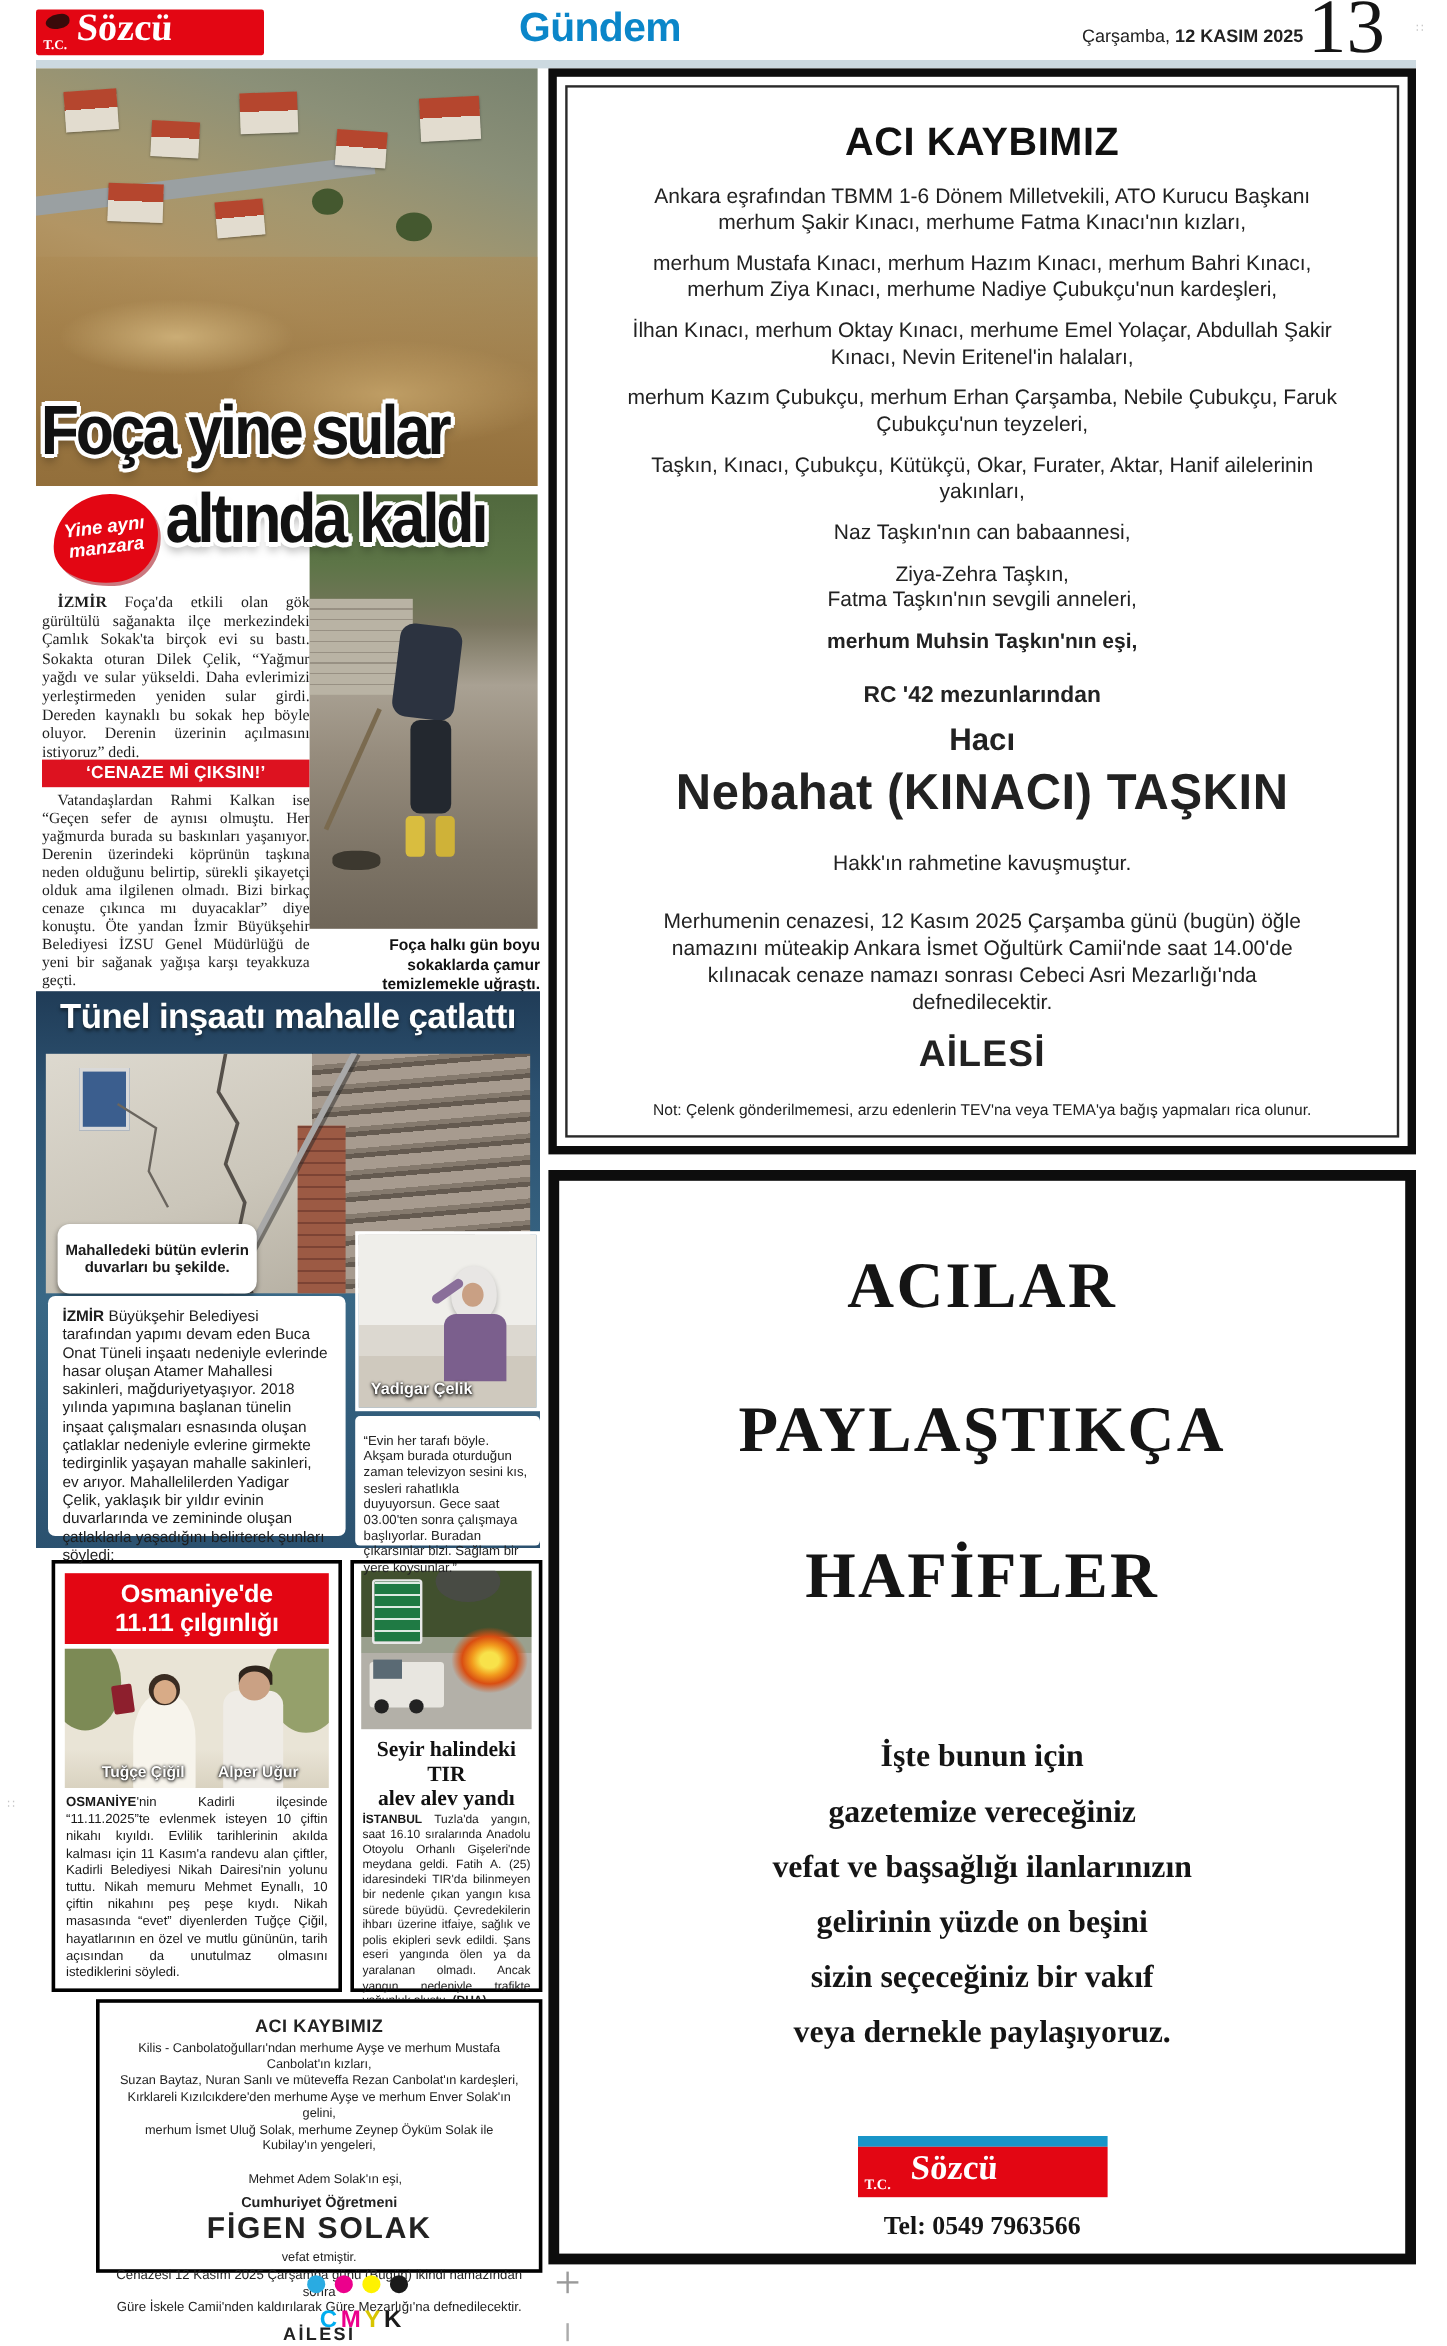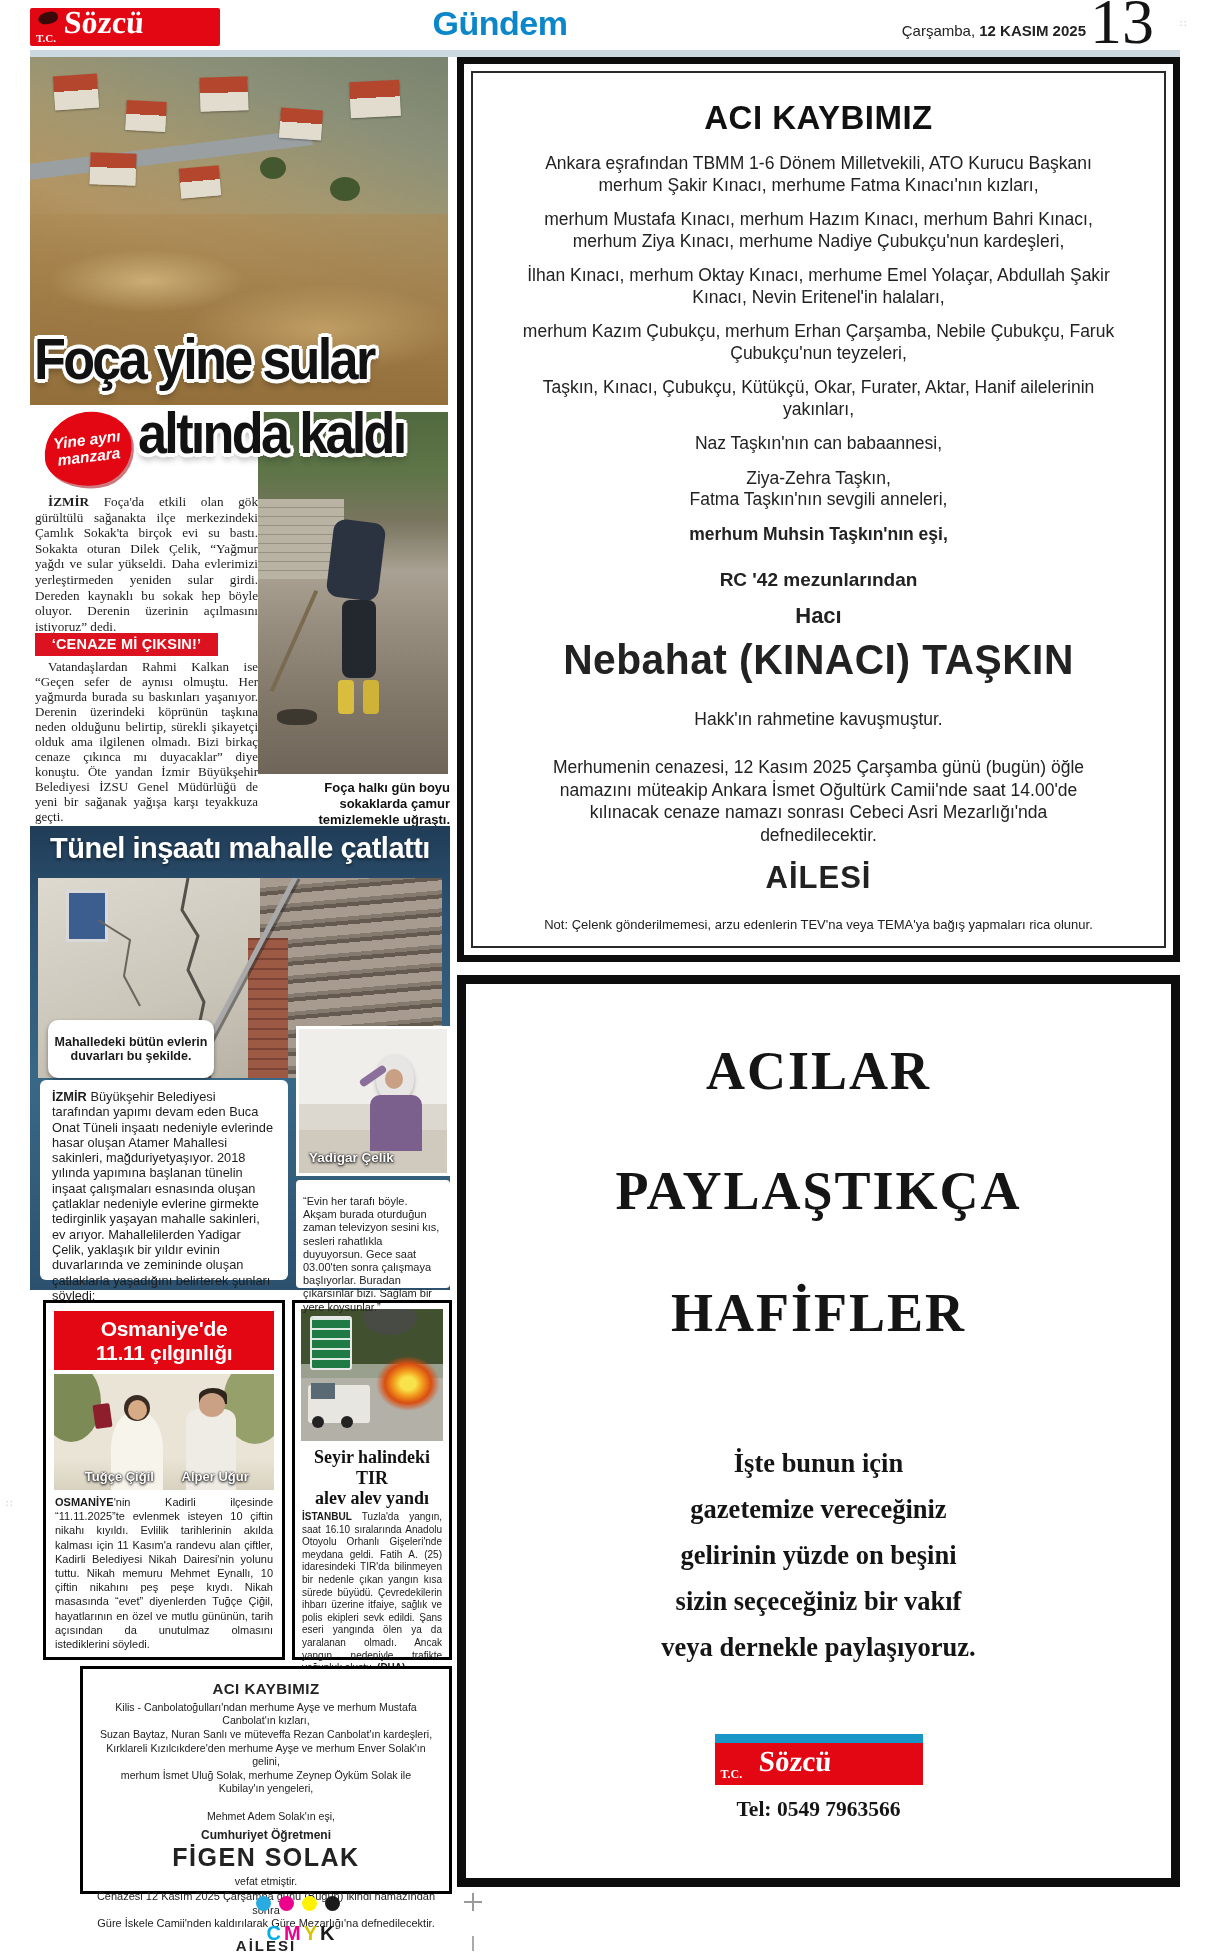--- a/index.html
+++ b/index.html
@@ -41,21 +41,21 @@
     text-shadow:-3px -3px 0 #fff,3px -3px 0 #fff,-3px 3px 0 #fff,3px 3px 0 #fff,0 -4px 0 #fff,
                 0 4px 0 #fff,-4px 0 0 #fff,4px 0 0 #fff,0 6px 8px rgba(0,0,0,.35);z-index:5;}
   .badge{left:44px;top:412px;width:88px;height:74px;background:#e30613;z-index:6;
     border-radius:52% 48% 44% 56% / 58% 46% 54% 42%;transform:rotate(-7deg);
     box-shadow:2px 3px 0 rgba(160,10,20,.55);display:flex;align-items:center;justify-content:center;}
   .badge span{color:#fff;font-weight:800;font-style:italic;font-size:15.5px;line-height:1.08;
     text-align:center;white-space:pre-line;}
   .newsbody{font-family:"Liberation Serif",serif;font-size:13.2px;line-height:15.6px;color:#1d1d1d;
             text-align:justify;}
   .newsbody .ind{display:inline-block;width:13px;}
-  .subhead-red{left:35px;top:633px;width:183px;height:23px;background:#dd1220;color:#fff;
+  .subhead-red{left:35px;top:633px;width:223px;height:23px;background:#dd1220;color:#fff;
     font-weight:800;font-size:14.5px;line-height:23px;text-align:center;letter-spacing:.2px;}
   .photo-clean{left:258px;top:412px;width:190px;height:362px;
     background:linear-gradient(180deg,#51693e 0%,#5d7547 16%,#79755f 30%,#a9a193 44%,#968c7d 60%,#7e7567 82%,#6f6659 100%);}
   .photo-clean .wall{left:0;top:24%;width:45%;height:22%;background:#b9b3a4;
     background-image:repeating-linear-gradient(0deg,transparent 0 8px,rgba(90,80,70,.35) 8px 9px);}
   .photo-clean .torso{left:38%;top:30%;width:52px;height:78px;background:#2c3340;border-radius:12px;
     transform:rotate(7deg);}
   .photo-clean .legs{left:44%;top:52%;width:34px;height:78px;background:#23282f;border-radius:8px;}
   .photo-clean .boot1{left:42%;top:74%;width:16px;height:34px;background:#d9bd3f;border-radius:4px;}
   .photo-clean .boot2{left:55%;top:74%;width:16px;height:34px;background:#cfb238;border-radius:4px;}
@@ -150,21 +150,21 @@
 
   
   .obit-box{left:457px;top:57px;width:723px;height:905px;border:7px solid #0d0d0d;background:#fff;
     box-sizing:border-box;}
   .obit-inner{position:absolute;inset:7px;border:2px solid #2a2a2a;text-align:center;color:#222;
     padding:0 46px;box-sizing:border-box;}
   .obit-inner .title{margin-top:26px;font-weight:900;font-size:33px;letter-spacing:.5px;color:#111;}
   .obit-inner p{margin:13px 0 0;font-size:17.5px;line-height:21.5px;white-space:pre-line;}
   .obit-inner p.b{font-weight:700;}
   .obit-inner .alumni{margin-top:24px;font-weight:700;font-size:19px;}
-  .obit-inner .name1{margin-top:6px;font-weight:900;font-size:22px;line-height:38px;}
+  .obit-inner .name1{margin-top:6px;font-weight:900;font-size:26px;line-height:38px;}
   .obit-inner .name2{font-weight:900;font-size:42px;line-height:50px;letter-spacing:.5px;
     transform:scaleX(.97);}
   .obit-inner .passing{margin-top:24px;font-size:17.5px;}
   .obit-inner .funeral{margin:26px 10px 0;font-size:17.5px;line-height:22.5px;}
   .obit-inner .family{margin-top:14px;font-weight:900;font-size:31px;letter-spacing:1px;}
   .obit-inner .note{position:absolute;left:0;right:0;bottom:14px;font-size:13px;color:#222;}
 
   
   .ad-box{left:457px;top:975px;width:723px;height:912px;border:9px solid #0d0d0d;background:#fff;
     box-sizing:border-box;text-align:center;color:#151515;font-family:"Liberation Serif",serif;}
@@ -341,20 +341,21 @@
     </div>
   </div>
 
   <div class="abs ad-box">
     <div class="big b1">ACILAR</div>
     <div class="big b2">PAYLAŞTIKÇA</div>
     <div class="big b3">HAFİFLER</div>
     <div class="bodyl">
       <div>İşte bunun için</div>
       <div>gazetemize vereceğiniz</div>
+      <div>vefat ve başsağlığı ilanlarınızın</div>
       <div>gelirinin yüzde on beşini</div>
       <div>sizin seçeceğiniz bir vakıf</div>
       <div>veya dernekle paylaşıyoruz.</div>
     </div>
     <div class="ad-logo">
       <div class="bluebar"></div>
       <div class="redbox">
         <span class="tc">T.C.</span>
         <span class="nm">Sözcü</span>
       </div>

